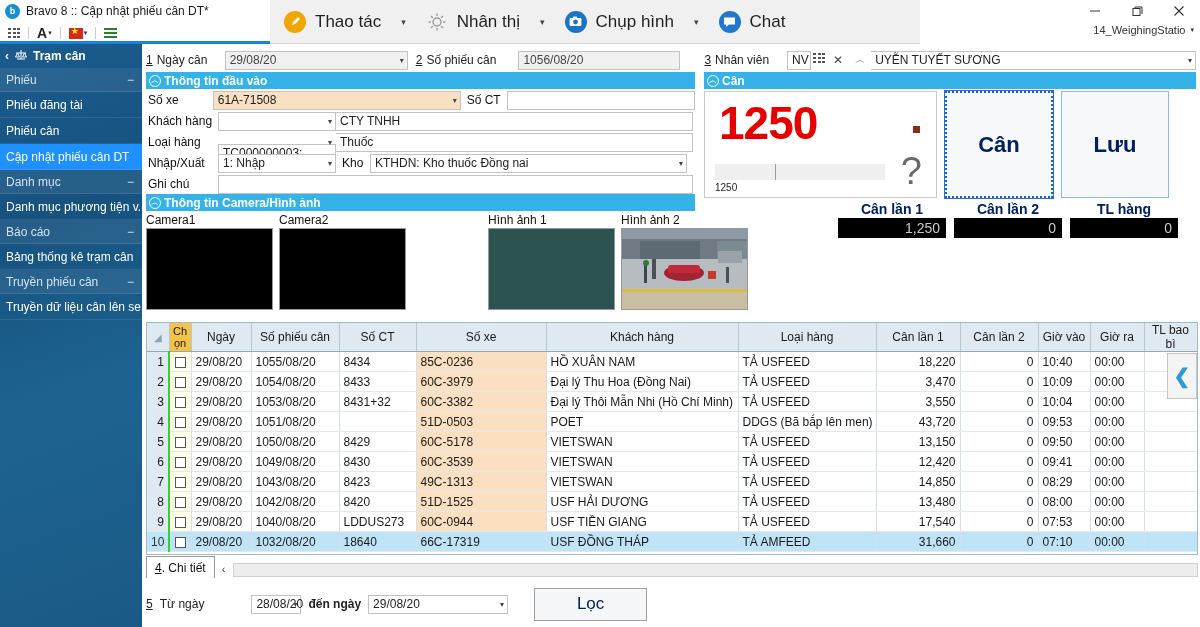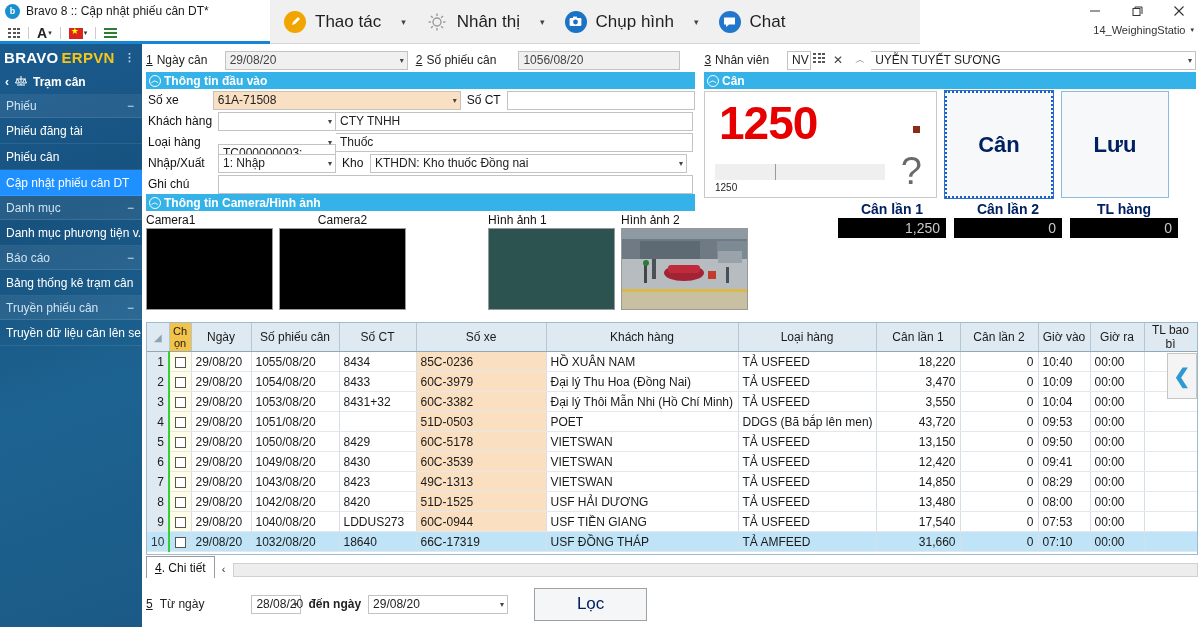--- a/index.html
+++ b/index.html
@@ -379,25 +379,20 @@
           <path d="M1 1.5 h11 v7 h-6 l-3 2.5 v-2.5 h-2 z" fill="#fff"></path>
         </svg>
       </span>
       <span class="lbl">Chat</span>
     </div>
   </div>
   <div class="blue-underline"></div>
   <div class="blue-underline2"></div>
 
   <div class="sidebar">
-    <div class="brand">
-      <span class="b1">BRAVO</span>
-      <span class="b2">ERPVN</span>
-      <span class="dots">⋮</span>
-    </div>
     <div class="station-head">
       <span>‹</span>
       <span>
         <svg width="14" height="12" viewBox="0 0 14 12">
           <path d="M7 1 v9 M3 10 h8 M2 4 h10 M3.5 4 L1.5 8 h4 z M10.5 4 L8.5 8 h4 z" fill="none" stroke="#ffffff" stroke-width="1"></path>
         </svg>
       </span>
       <span>Trạm cân</span>
     </div>
 
@@ -523,21 +518,21 @@
     <div class="campanel">
       <div class="sec-head">
         <span class="sec-chev">︿</span>
         <span>Thông tin Camera/Hình ảnh</span>
       </div>
       <div class="camrow">
         <div class="camcell" style="width:128px;">
           <div class="camtitle">Camera1</div>
           <div class="camview" style="width:127px;height:82px;background:#000;"></div>
         </div>
-        <div class="camcell" style="width:128px;margin-right:82px;text-align:center;">
+        <div class="camcell" style="width:128px;margin-right:82px;">
           <div class="camtitle">Camera2</div>
           <div class="camview" style="width:127px;height:82px;background:#000;"></div>
         </div>
         <div class="camcell" style="width:128px;">
           <div class="camtitle">Hình ảnh 1</div>
           <div class="camview" style="width:127px;height:82px;background:#2d5350;"></div>
         </div>
         <div class="camcell" style="width:128px;">
           <div class="camtitle">Hình ảnh 2</div>
           <div class="camview" style="width:127px;height:82px;background:#b9bec0;position:relative;overflow:hidden;">

